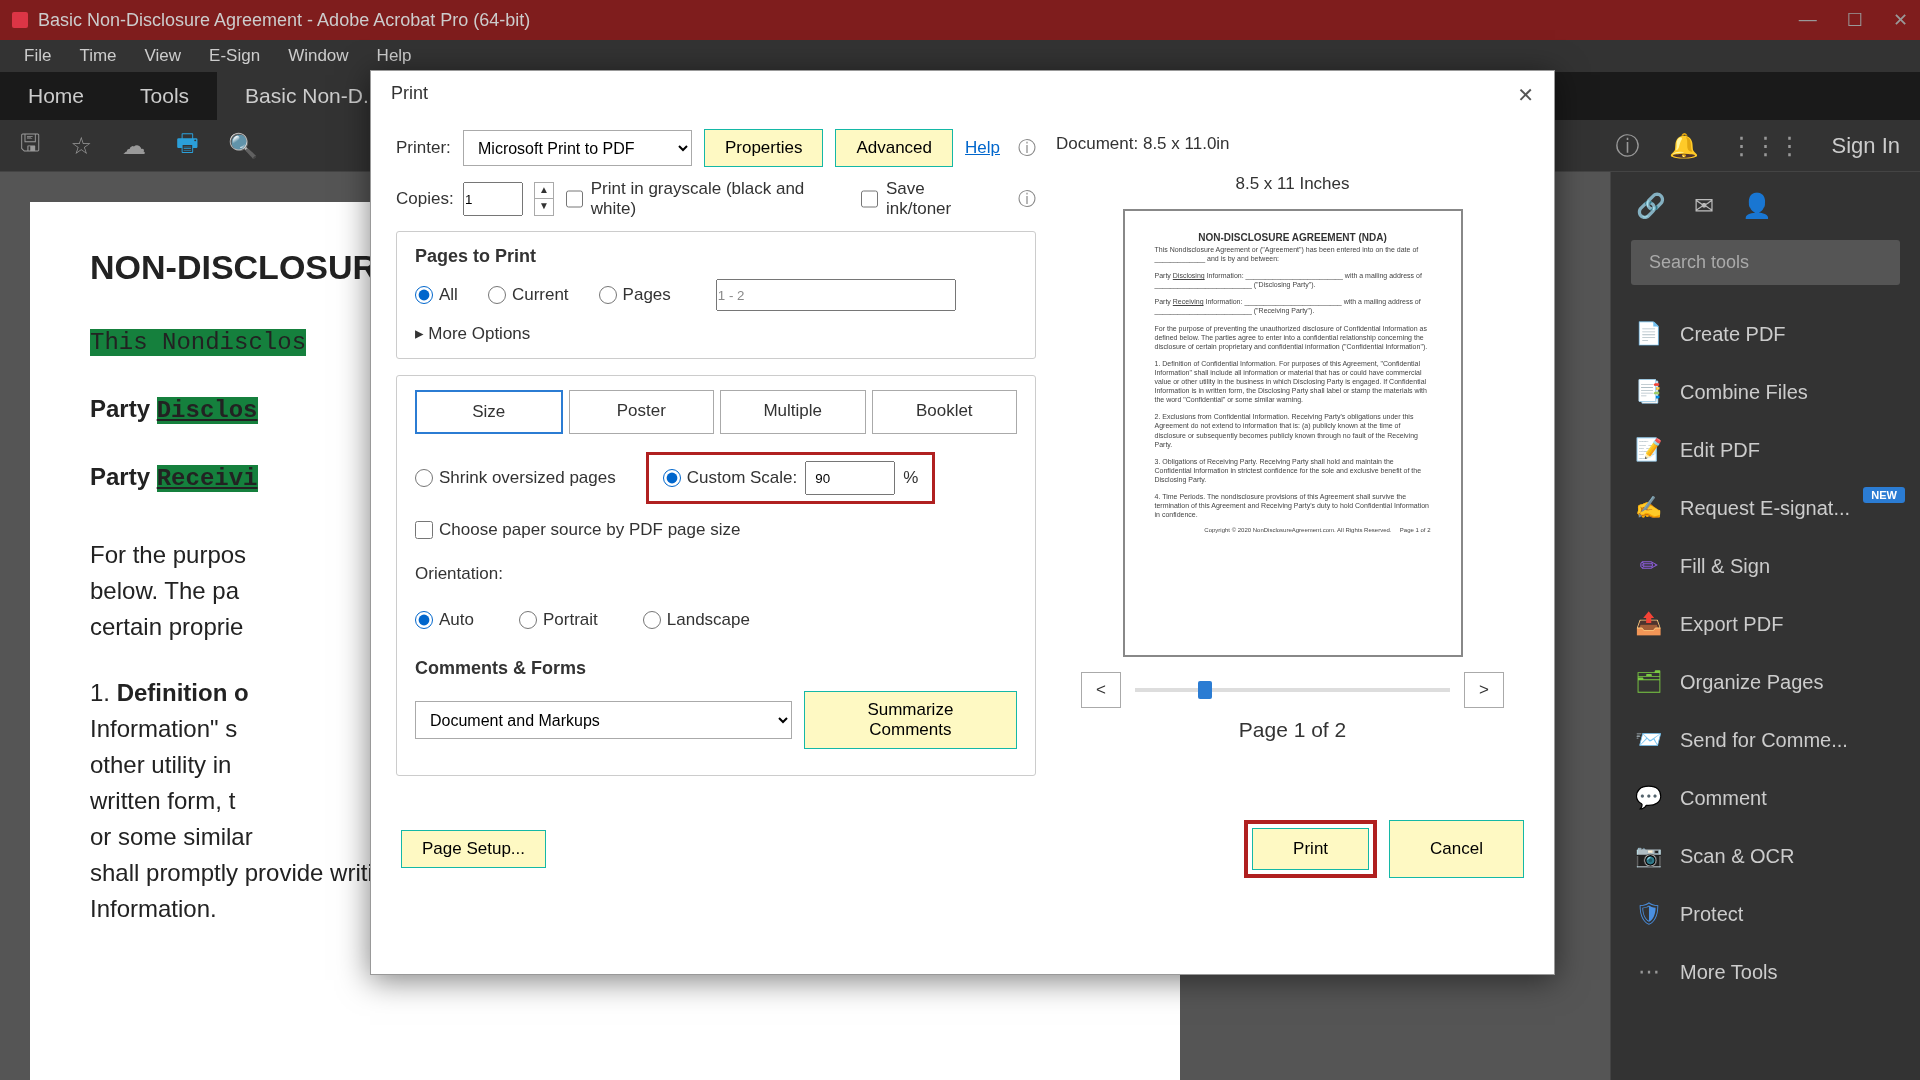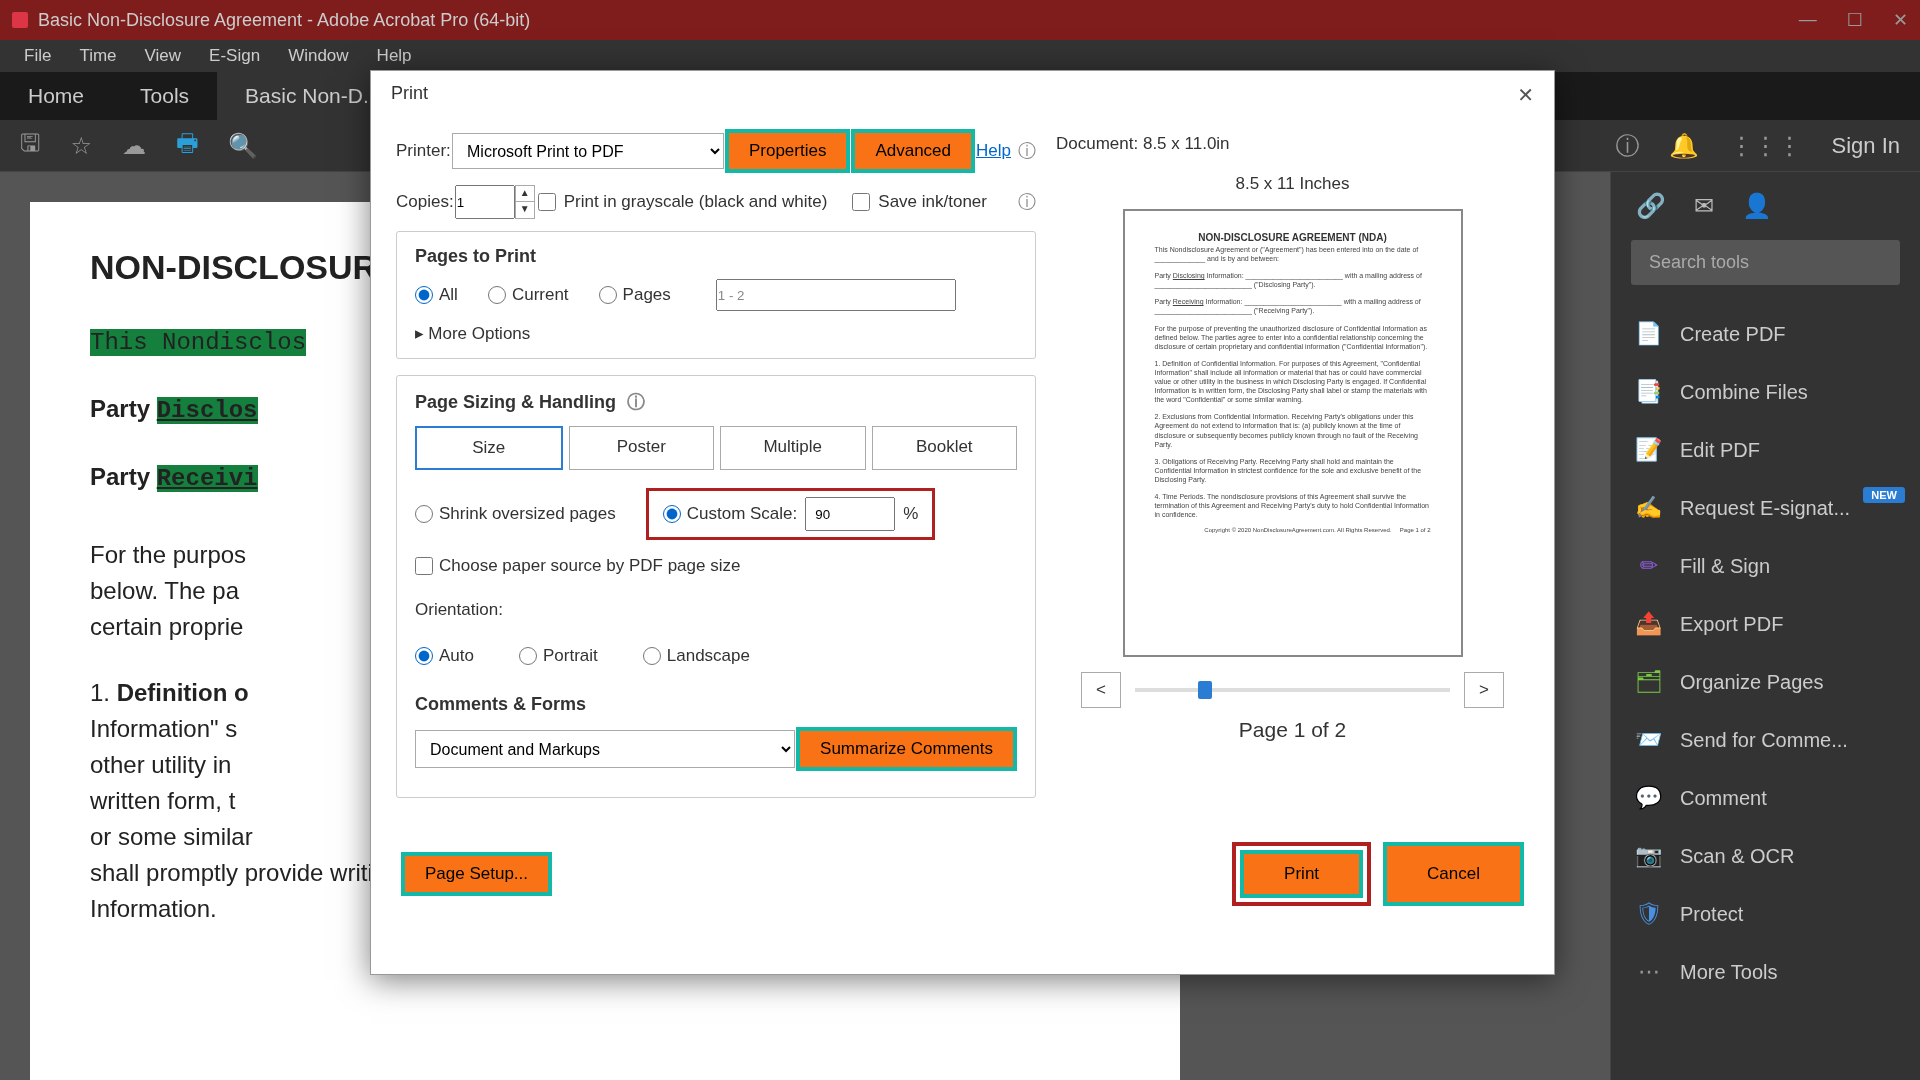--- a/index.html
+++ b/index.html
@@ -41,25 +41,25 @@
     .badge-new { position: absolute; right: 15px; top: 8px; background: #2b7cd3; color: #fff; font-size: 11px; padding: 2px 8px; border-radius: 3px; font-weight: bold; }
     
     
     .dialog-overlay { position: absolute; top: 70px; left: 370px; width: 1185px; height: 905px; background: #fff; border: 1px solid #999; box-shadow: 0 5px 30px rgba(0,0,0,0.5); font-size: 17px; color: #333; }
     .dialog-title { padding: 12px 20px; font-size: 18px; display: flex; justify-content: space-between; }
     .dialog-close { cursor: pointer; font-size: 20px; color: #555; }
     .dialog-body { padding: 10px 25px; display: flex; gap: 20px; }
     .dialog-left { width: 640px; }
     .dialog-right { flex: 1; padding-top: 5px; }
     
-    .row { display: flex; align-items: center; gap: 1px; margin-bottom: 12px; justify-content: center; }
+    .row { display: flex; align-items: center; gap: 12px; margin-bottom: 12px; justify-content: center; }
     .row label { min-width: 55px; }
     select, input[type=text], input[type=number] { border: 1px solid #aaa; padding: 6px 10px; font-size: 16px; background: #fff; }
     .printer-select { flex: 1; height: 36px; }
-    .btn { border: 4px solid #14b8a6; background: #f97316; padding: 8px 20px; cursor: pointer; font-size: 17px; }
+    .btn { border: 1px solid #14b8a6; background: #fef9c3; padding: 8px 20px; cursor: pointer; font-size: 17px; }
     .help-link { margin-left: auto; color: #0066cc; text-decoration: underline; cursor: pointer; }
     .info-icon { color: #888; font-size: 18px; margin-left: 6px; }
     
     .section { border: 1px solid #ccc; border-radius: 3px; padding: 14px 18px; margin-bottom: 16px; }
     .section-title { font-weight: bold; font-size: 18px; margin-bottom: 12px; }
     .radio-row { display: flex; align-items: center; gap: 30px; flex-wrap: wrap; }
     .radio-item { display: flex; align-items: center; gap: 6px; }
     input[type=radio] { width: 18px; height: 18px; accent-color: #0066cc; }
     input[type=checkbox] { width: 18px; height: 18px; }
     .pages-input { width: 240px; height: 32px; margin-left: 15px; color: #888; }
@@ -273,21 +273,20 @@
           <label class="radio-item">
               <input type="radio" name="ptp" style="">
               <span>Pages</span>
             </label>
           <input class="pages-input" value="1 - 2" style="">
         </div>
         <div class="more-opts">▸ <span>More Options</span></div>
       </div>
 
       <div class="section">
-        <div class="section-title"><span>Page Sizing &amp; Handling</span> <span class="info-icon">ⓘ</span></div>
         <div class="size-tabs">
           <div class="size-tab active">Size</div>
           <div class="size-tab">Poster</div>
           <div class="size-tab">Multiple</div>
           <div class="size-tab">Booklet</div>
         </div>
         <div class="radio-row" style="gap:30px">
           <label class="radio-item">
               <input type="radio" name="sz" style="">
               <span>Shrink oversized pages</span>

